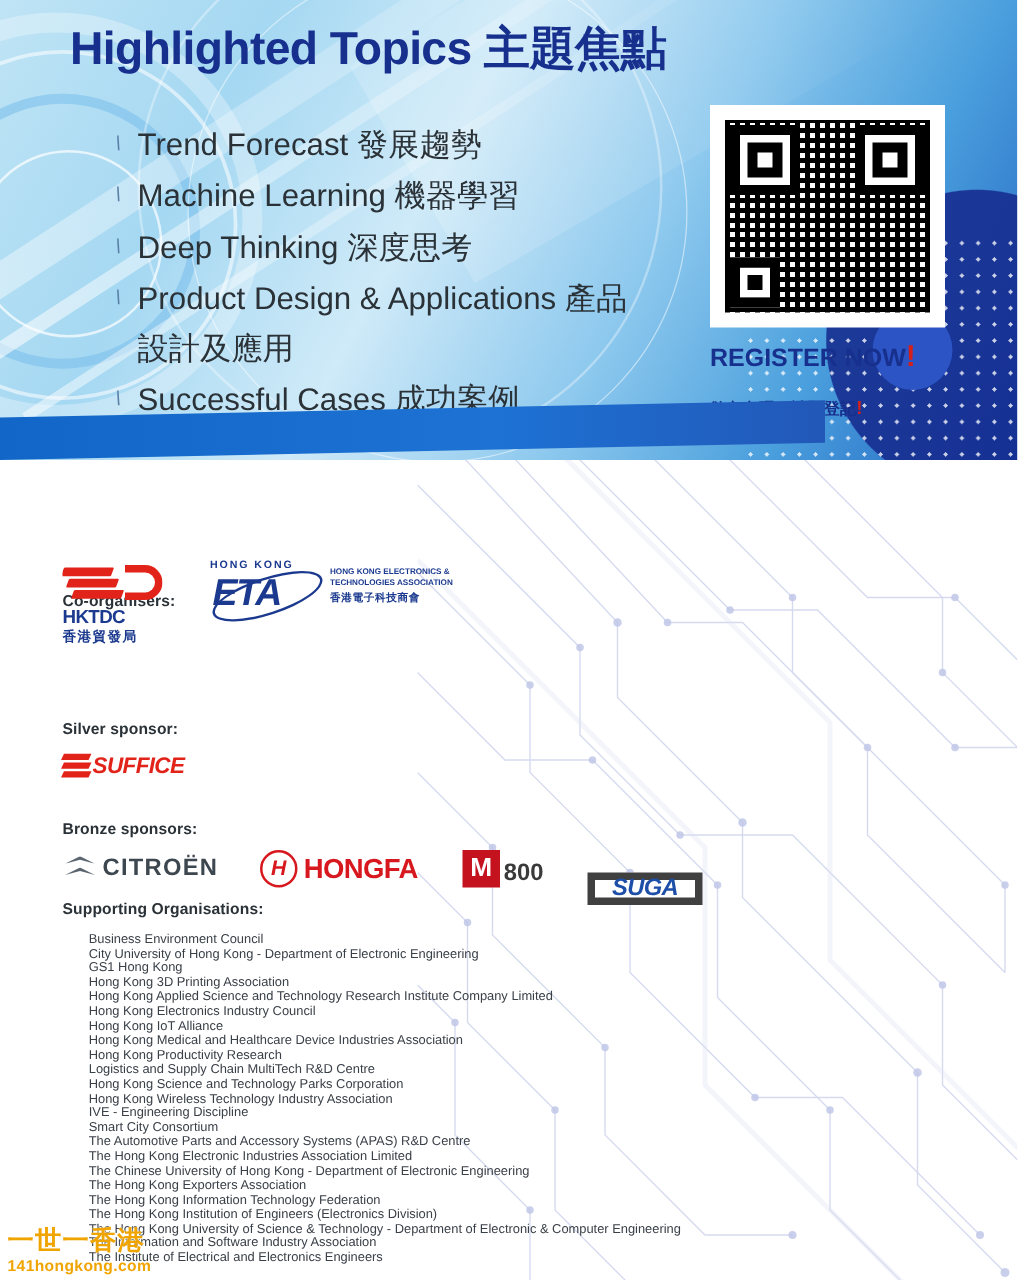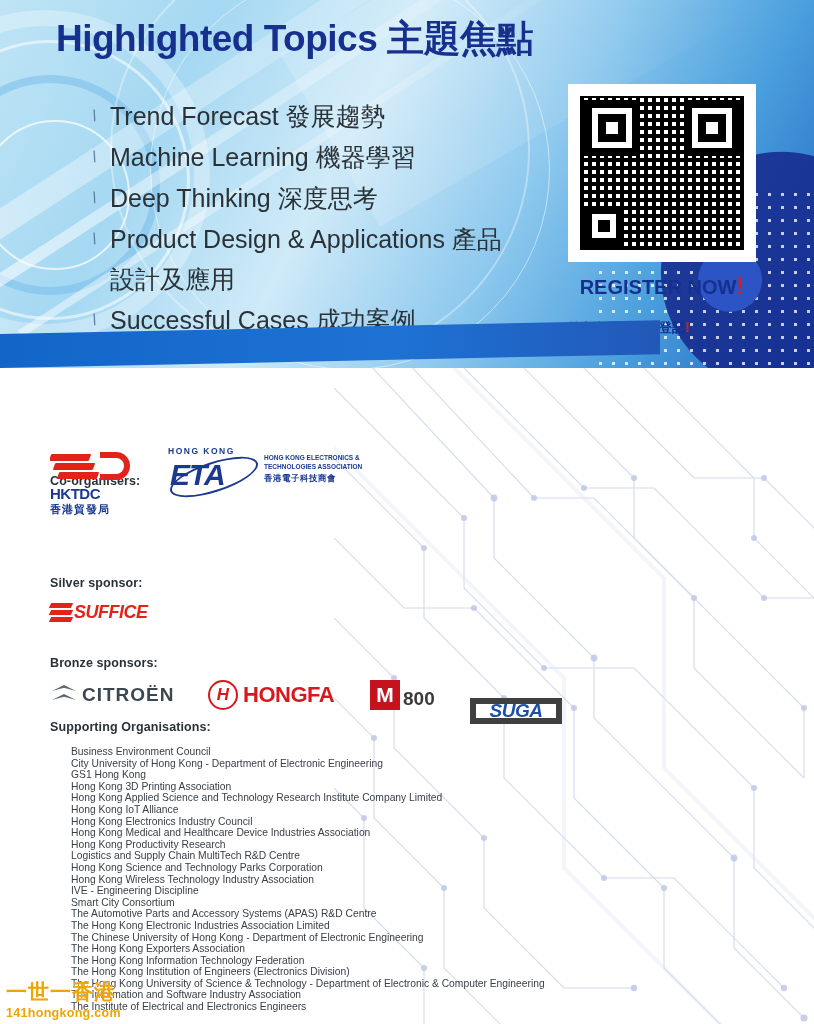--- a/index.html
+++ b/index.html
@@ -147,21 +147,20 @@
     border: 8px solid #000;
     background: #fff;
     box-shadow: inset 0 0 0 6px #fff, inset 0 0 0 14px #000;
   }
   .reg-now {
     margin-top: 10px;
     font-size: 20px;
     font-weight: bold;
     color: #17308e;
     white-space: nowrap;
-    text-align: center;
   }
   .reg-now .excl { color: #d4201c; font-size: 24px; }
   .reg-now-cn {
     font-size: 13px;
     font-weight: bold;
     color: #17308e;
     margin-top: 18px;
     white-space: nowrap;
   }
   .reg-now-cn .excl { color: #d4201c; font-size: 15px; }
@@ -645,22 +644,22 @@
       </div>
     </div>
 
     <div class="section-label support-label">Supporting Organisations:</div>
     <div class="support-list">
       <div>Business Environment Council</div>
       <div>City University of Hong Kong - Department of Electronic Engineering</div>
       <div>GS1 Hong Kong</div>
       <div>Hong Kong 3D Printing Association</div>
       <div>Hong Kong Applied Science and Technology Research Institute Company Limited</div>
+      <div>Hong Kong Electronics Industry Council</div>
       <div>Hong Kong IoT Alliance</div>
-      <div>Hong Kong Electronics Industry Council</div>
       <div>Hong Kong Medical and Healthcare Device Industries Association</div>
       <div>Hong Kong Productivity Research</div>
       <div>Logistics and Supply Chain MultiTech R&amp;D Centre</div>
       <div>Hong Kong Science and Technology Parks Corporation</div>
       <div>Hong Kong Wireless Technology Industry Association</div>
       <div>IVE - Engineering Discipline</div>
       <div>Smart City Consortium</div>
       <div>The Automotive Parts and Accessory Systems (APAS) R&amp;D Centre</div>
       <div>The Hong Kong Electronic Industries Association Limited</div>
       <div>The Chinese University of Hong Kong - Department of Electronic Engineering</div>

